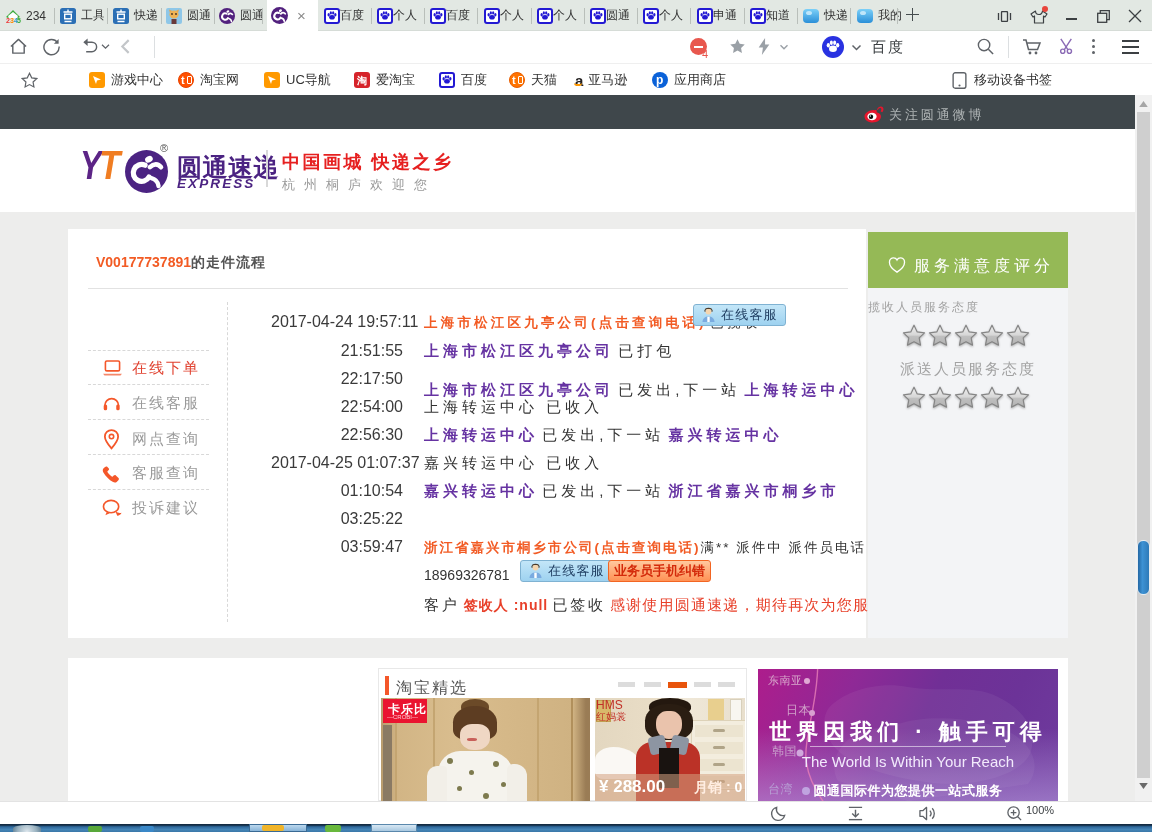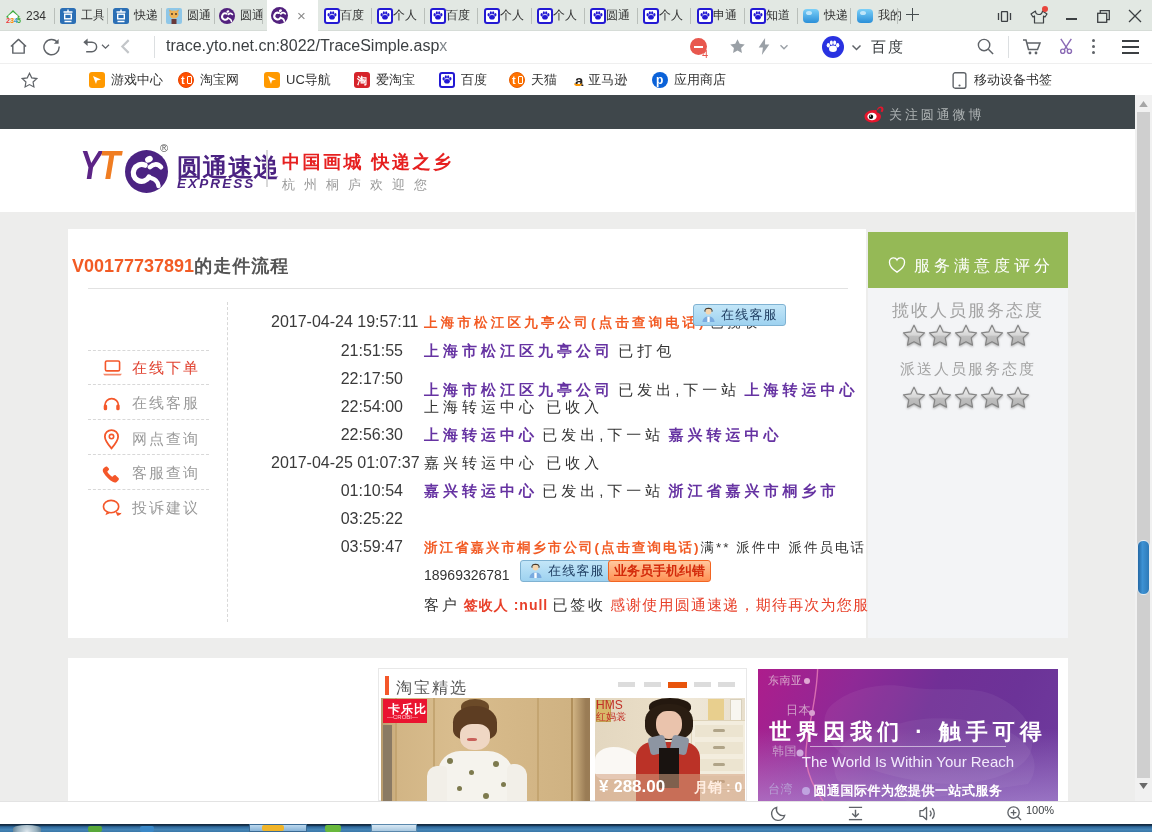--- a/index.html
+++ b/index.html
@@ -232,21 +232,20 @@
         <path d="M4.5 5.5h8a5 5 0 0 1 0 10h-6" fill="none" stroke="#5f6368" stroke-width="1.5"></path>
         <path d="M8 1.5 3.5 5.5 8 9.5z" fill="#5f6368"></path>
       </svg>
  <svg style="position:absolute;left:101px;top:12px" width="9" height="7" viewBox="0 0 10 8">
         <path d="M1 2l4 4 4-4" fill="none" stroke="#5f6368" stroke-width="1.4"></path>
       </svg>
  <svg style="position:absolute;left:118px;top:7px" width="15" height="17" viewBox="0 0 14 16">
         <path d="M10 2 4 8l6 6" fill="none" stroke="#c3c6c9" stroke-width="2"></path>
       </svg>
  <div style="position:absolute;left:154px;top:5px;width:1px;height:22px;background:#dcdfe1"></div>
- <div style="position:absolute;left:166px;top:6px;font-size:16px;color:#3c4043">trace.yto.net.cn:8022/TraceSimple.asp<span style="color:#80868b">x</span></div>
  <div style="position:absolute;left:690px;top:7px;width:17px;height:17px;border-radius:50%;background:#e8574e"></div>
  <div style="position:absolute;left:694px;top:14.5px;width:9px;height:2.5px;background:#fff"></div>
  <div style="position:absolute;left:702px;top:17px;font-size:11px;color:#e8574e">4</div>
  <svg style="position:absolute;left:729px;top:7px" width="17" height="17" viewBox="0 0 20 20">
         <path d="M10 1.5l2.6 5.4 5.9.8-4.3 4.1 1 5.8L10 14.8l-5.2 2.8 1-5.8L1.5 7.7l5.9-.8z" fill="#9aa0a6"></path>
       </svg>
  <svg style="position:absolute;left:757px;top:7px" width="14" height="17" viewBox="0 0 12 16">
         <path d="M7 0 1 9h4l-1 7 7-10H7z" fill="#9aa0a6"></path>
       </svg>
  <svg style="position:absolute;left:779px;top:13px" width="10" height="7" viewBox="0 0 10 8">
@@ -355,21 +354,21 @@
       </svg>
  <div style="position:absolute;left:160px;top:13px;font-size:11px;color:#555">®</div>
  <div style="position:absolute;left:177px;top:22px;font-size:25px;font-weight:bold;color:#4b2382;letter-spacing:.5px">圆通速递</div>
  <div style="position:absolute;left:177px;top:47px;font-size:13.5px;font-weight:bold;font-style:italic;color:#4b2382;letter-spacing:2.1px">EXPRESS</div>
  <div style="position:absolute;left:266px;top:21px;width:1.5px;height:37px;background:#d8d8d8"></div>
  <div style="position:absolute;left:282px;top:21px;font-size:18px;font-weight:bold;color:#e62020;letter-spacing:2.5px">中国画城 快递之乡</div>
  <div style="position:absolute;left:282px;top:47px;font-size:13px;color:#999;letter-spacing:9px">杭州桐庐欢迎您</div>
 </div>
 
 <div class="abs" id="maincard">
- <div style="position:absolute;left:4px;top:25px;font-size:18px;font-weight:bold"><span style="color:#f25b24">V00177737891</span><span style="color:#555;font-weight:bold;letter-spacing:1px">的走件流程</span></div>
+ <div style="position:absolute;left:28px;top:25px;font-size:14px;font-weight:bold"><span style="color:#f25b24">V00177737891</span><span style="color:#555;font-weight:bold;letter-spacing:1px">的走件流程</span></div>
  <div style="position:absolute;left:20px;top:59px;width:760px;height:1px;background:#e2e2e2"></div>
  <div class="dash" style="top:121px"></div>
  <div class="menuitem" style="top:130px;color:#e0412f">
         <svg width="21" height="17" viewBox="0 0 22 18" style="margin-right:9px">
           <rect x="3.5" y="1" width="15" height="10.5" rx="1.5" fill="none" stroke="#f4572a" stroke-width="1.7"></rect>
           <path d="M1 14.5h20l-1.5 2h-17z" fill="#f4876a"></path>
         </svg>
         <span style="letter-spacing:2px">在线下单</span>
       </div>
  <div class="dash" style="top:155px"></div>
@@ -441,21 +440,21 @@
  <div class="trow tc" style="top:367px"><span style="letter-spacing:2.8px">客户</span> <span style="color:#e8402a;font-weight:bold;font-size:14px;letter-spacing:1px">签收人 :null</span> <span style="letter-spacing:2.8px">已签收</span> <span class="rd">感谢使用圆通速递，期待再次为您服务</span></div>
 </div>
 
 <div class="abs" id="rpanel">
  <div class="abs" id="rphead">
         <svg style="position:absolute;left:20px;top:25px" width="18" height="16" viewBox="0 0 20 18">
           <path d="M10 17S1.5 11.5 1.5 5.8C1.5 2.9 3.7 1 6.2 1 7.8 1 9.3 1.9 10 3.3 10.7 1.9 12.2 1 13.8 1c2.5 0 4.7 1.9 4.7 4.8C18.5 11.5 10 17 10 17z" fill="none" stroke="#fff" stroke-width="1.5"></path>
         </svg>
         <span style="position:absolute;left:46px;top:24px;font-size:16px;letter-spacing:4px">服务满意度评分</span>
       </div>
- <div style="position:absolute;left:0;top:67px;width:200px;text-align:center;font-size:17px;color:#a2a2a2;letter-spacing:2px">揽收人员服务态度</div>
+ <div style="position:absolute;left:0;top:67px;width:200px;text-align:left;font-size:12px;color:#a2a2a2;letter-spacing:2px">揽收人员服务态度</div>
  <svg style="position:absolute;left:34px;top:92px" width="132" height="28" viewBox="0 0 132 28">
         <defs>
           <linearGradient id="stg" x1="0" y1="0" x2="0" y2="1">
             <stop offset="0" stop-color="#f0f0f0"></stop>
             <stop offset=".5" stop-color="#d6d6d6"></stop>
             <stop offset=".55" stop-color="#c0c0c0"></stop>
             <stop offset="1" stop-color="#b2b2b2"></stop>
           </linearGradient>
         </defs>
         <g id="st5">

